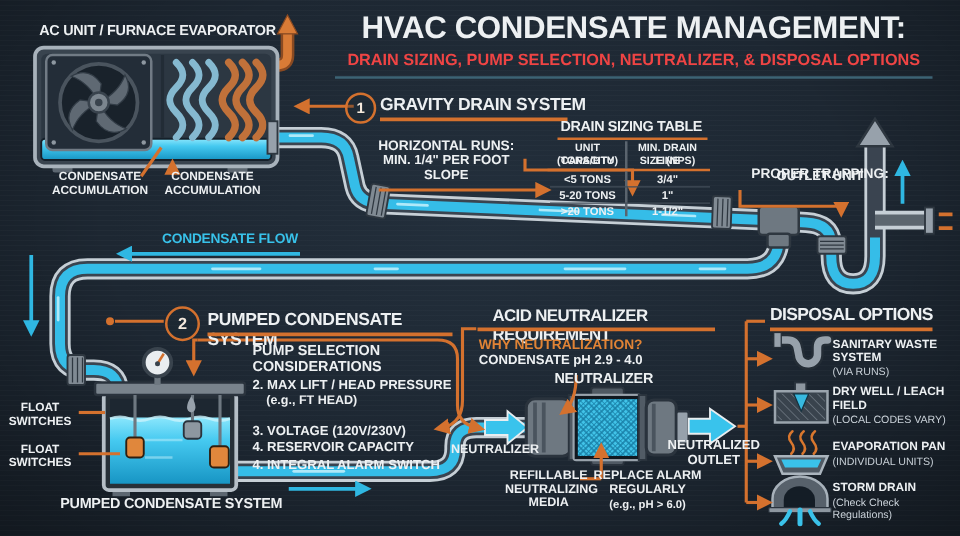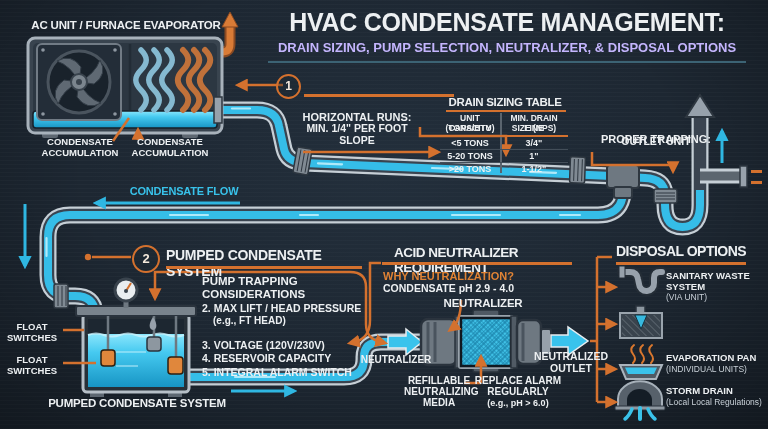--- a/index.html
+++ b/index.html
@@ -241,28 +241,29 @@
     <path class="oa" d="M 597,257 L 597,402"></path>
     <path class="oa" d="M 597,257 L 612,257"></path>
     <path class="oa" d="M 597,287 L 615,287" marker-end="url(#mo)"></path>
     <path class="oa" d="M 597,324 L 615,324" marker-end="url(#mo)"></path>
     <path class="oa" d="M 597,369 L 615,369" marker-end="url(#mo)"></path>
     <path class="oa" d="M 597,402 L 615,402" marker-end="url(#mo)"></path>
   </g>
 </svg>
 
 <div class="t ctr" style="left:266px;top:8px;width:482px;font-size:25px;letter-spacing:-0.3px;">HVAC CONDENSATE MANAGEMENT:</div>
-<div class="t ctr" style="left:266px;top:41px;width:482px;font-size:13px;color:#c4b5fd;">DRAIN SIZING, PUMP SELECTION, NEUTRALIZER, &amp; DISPOSAL OPTIONS</div>
+<div class="t ctr" style="left:266px;top:41px;width:482px;font-size:13px;color:#ef4444;">DRAIN SIZING, PUMP SELECTION, NEUTRALIZER, &amp; DISPOSAL OPTIONS</div>
 <div class="rule" style="left:268px;top:61px;width:478px;height:2px;background:#3c6374;"></div>
 
 <div class="t ctr" style="left:28px;top:19px;width:196px;font-size:11.5px;letter-spacing:-0.2px;">AC UNIT / FURNACE EVAPORATOR</div>
 <div class="t ctr" style="left:36px;top:137px;width:88px;font-size:9.5px;">CONDENSATE ACCUMULATION</div>
 <div class="t ctr" style="left:126px;top:137px;width:88px;font-size:9.5px;">CONDENSATE ACCUMULATION</div>
 
 <div class="num-circle" style="left:276px;top:74px;width:21px;height:21px;font-size:12px;line-height:21px;">1</div>
+<div class="t" style="left:304px;top:76px;width:180px;font-size:14px;letter-spacing:-0.3px;">GRAVITY DRAIN SYSTEM</div>
 <div class="rule" style="left:304px;top:94px;width:150px;height:2.5px;background:#d4712e;"></div>
 <div class="t ctr" style="left:288px;top:111px;width:138px;font-size:11px;">HORIZONTAL RUNS:</div>
 <div class="t ctr" style="left:288px;top:123px;width:138px;font-size:10.5px;">MIN. 1/4" PER FOOT SLOPE</div>
 
 <div class="t ctr" style="left:438px;top:96px;width:134px;font-size:11.5px;letter-spacing:-0.3px;">DRAIN SIZING TABLE</div>
 <div class="rule" style="left:446px;top:110px;width:120px;height:2px;background:#d4712e;"></div>
 <div class="t ctr" style="left:440px;top:114px;width:60px;font-size:8.5px;">UNIT CAPACITY</div>
 <div class="t ctr" style="left:440px;top:124px;width:60px;font-size:8.5px;">(TONS/BTU)</div>
 <div class="t ctr" style="left:502px;top:114px;width:64px;font-size:8.5px;">MIN. DRAIN LINE</div>
 <div class="t ctr" style="left:502px;top:124px;width:64px;font-size:8.5px;">SIZE (NPS)</div>
@@ -279,27 +280,27 @@
 
 <div class="t ctr" style="left:588px;top:112px;width:136px;font-size:11px;margin-top:21px;">PROPER TRAPPING:</div>
 <div class="t ctr" style="left:588px;top:136px;width:136px;font-size:10.5px;">OUTLET UNIT</div>
 
 <div class="t ctr cyan-t" style="left:128px;top:185px;width:112px;font-size:11px;letter-spacing:-0.2px;">CONDENSATE FLOW</div>
 
 <div class="num-circle" style="left:132px;top:245px;width:24px;height:24px;font-size:13px;line-height:24px;">2</div>
 <div class="t" style="left:166px;top:248px;width:210px;font-size:14px;letter-spacing:-0.3px;">PUMPED CONDENSATE SYSTEM</div>
 <div class="rule" style="left:166px;top:266px;width:196px;height:2.5px;background:#d4712e;"></div>
 
-<div class="t" style="left:202px;top:275px;width:130px;font-size:11.5px;line-height:1.15;">PUMP TRAPPING CONSIDERATIONS</div>
+<div class="t" style="left:202px;top:275px;width:130px;font-size:11.5px;line-height:1.15;">PUMP SELECTION CONSIDERATIONS</div>
 <div class="t" style="left:202px;top:303px;width:182px;font-size:10.5px;line-height:1.1;">
   <div>2. MAX LIFT / HEAD PRESSURE</div>
   <div style="font-size:10px;padding-left:11px;margin-bottom:14px;">(e.g., FT HEAD)</div>
   <div style="margin-bottom:2px;">3. VOLTAGE (120V/230V)</div>
   <div style="margin-bottom:2px;">4. RESERVOIR CAPACITY</div>
-  <div>5. INTEGRAL ALARM SWITCH</div>
+  <div>4. INTEGRAL ALARM SWITCH</div>
 </div>
 
 <div class="t ctr" style="left:0px;top:322px;width:64px;font-size:9.5px;">FLOAT SWITCHES</div>
 <div class="t ctr" style="left:0px;top:355px;width:64px;font-size:9.5px;">FLOAT SWITCHES</div>
 <div class="t ctr" style="left:32px;top:397px;width:210px;font-size:11.5px;letter-spacing:-0.2px;">PUMPED CONDENSATE SYSTEM</div>
 
 <div class="t" style="left:394px;top:245px;width:200px;font-size:13.5px;letter-spacing:-0.5px;">ACID NEUTRALIZER REQUIREMENT</div>
 <div class="rule" style="left:382px;top:262px;width:190px;height:2.5px;background:#d4712e;"></div>
 <div class="t orange" style="left:383px;top:270px;width:145px;font-size:11px;">WHY NEUTRALIZATION?</div>
 <div class="t" style="left:383px;top:283px;width:145px;font-size:10.5px;">CONDENSATE pH 2.9 - 4.0</div>
@@ -308,24 +309,28 @@
 <div class="t ctr" style="left:528px;top:351px;width:86px;font-size:10.5px;">NEUTRALIZED OUTLET</div>
 <div class="t ctr" style="left:404px;top:375px;width:70px;font-size:10px;">REFILLABLE NEUTRALIZING MEDIA</div>
 <div class="t ctr" style="left:468px;top:375px;width:100px;font-size:10px;">REPLACE ALARM REGULARLY</div>
 <div class="t ctr" style="left:468px;top:398px;width:100px;font-size:9px;">(e.g., pH &gt; 6.0)</div>
 
 <div class="t" style="left:616px;top:244px;width:140px;font-size:14px;letter-spacing:-0.5px;">DISPOSAL OPTIONS</div>
 <div class="rule" style="left:616px;top:262px;width:130px;height:2.5px;background:#d4712e;"></div>
 
 <div class="t" style="left:666px;top:271px;width:92px;font-size:9.5px;">
   <div>SANITARY WASTE SYSTEM</div>
-  <div class="note" style="font-size:8.5px;margin-top:1px;">(VIA UNIT)</div>
+  <div class="note" style="font-size:8.5px;margin-top:1px;">(VIA RUNS)</div>
+</div>
+<div class="t" style="left:666px;top:309px;width:92px;font-size:9.5px;">
+  <div>DRY WELL / LEACH FIELD</div>
+  <div class="note" style="font-size:8.5px;margin-top:1px;">(LOCAL CODES VARY)</div>
 </div>
 <div class="t" style="left:666px;top:353px;width:96px;font-size:9.5px;">
   <div>EVAPORATION PAN</div>
   <div class="note" style="font-size:8.5px;margin-top:1px;">(INDIVIDUAL UNITS)</div>
 </div>
 <div class="t" style="left:666px;top:386px;width:102px;font-size:9.5px;">
   <div>STORM DRAIN</div>
-  <div class="note" style="font-size:8.5px;margin-top:1px;">(Local Local Regulations)</div>
+  <div class="note" style="font-size:8.5px;margin-top:1px;">(Check Check Regulations)</div>
 </div>
 
 </div>
 
 </body></html>

